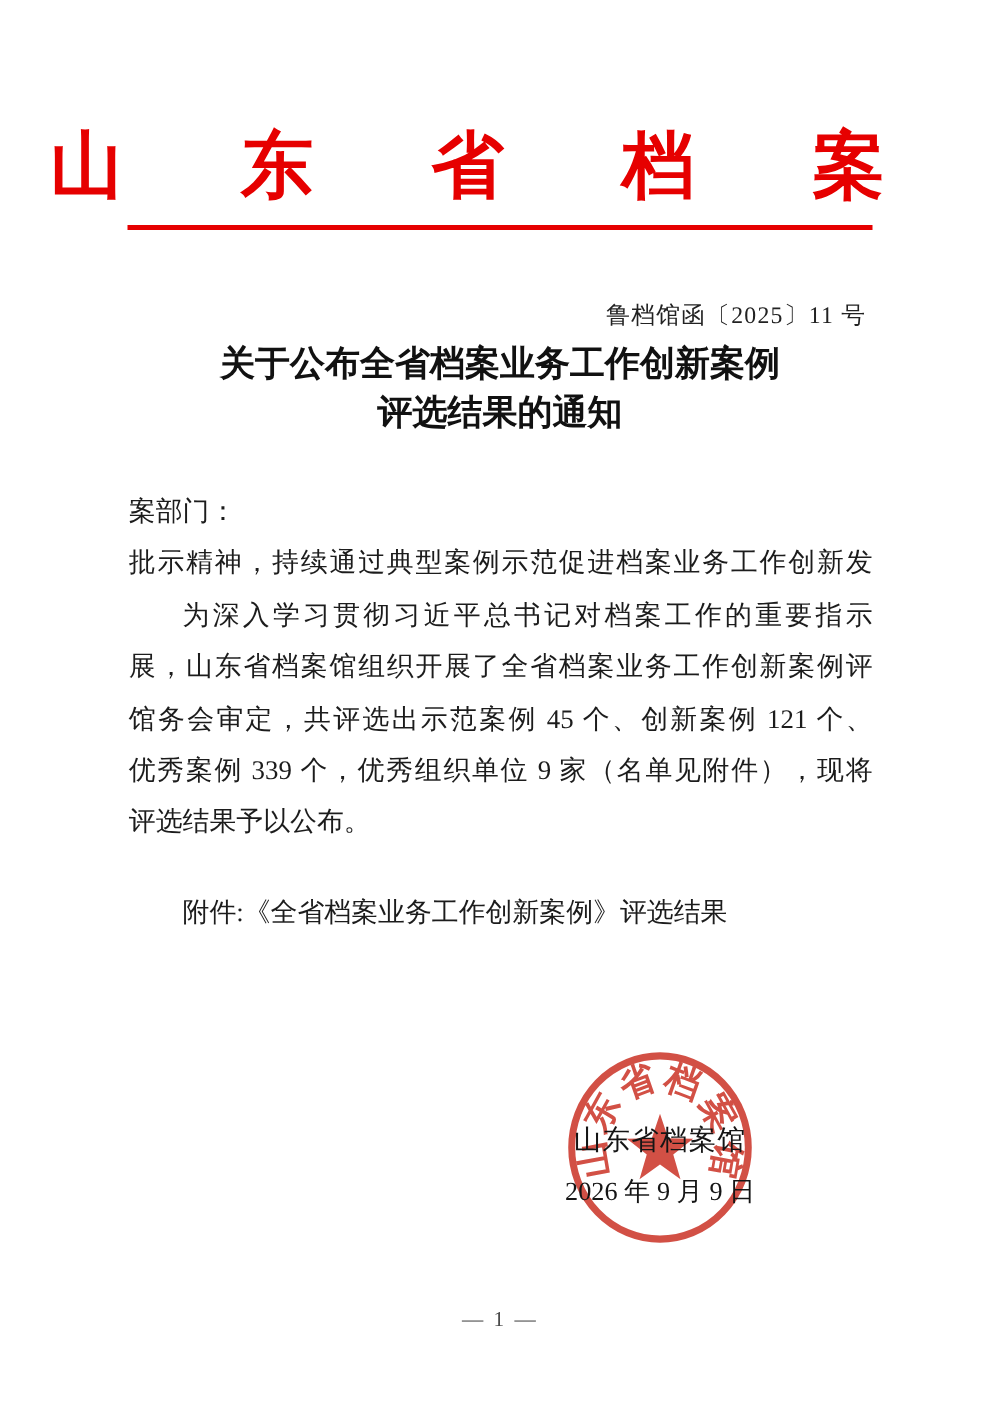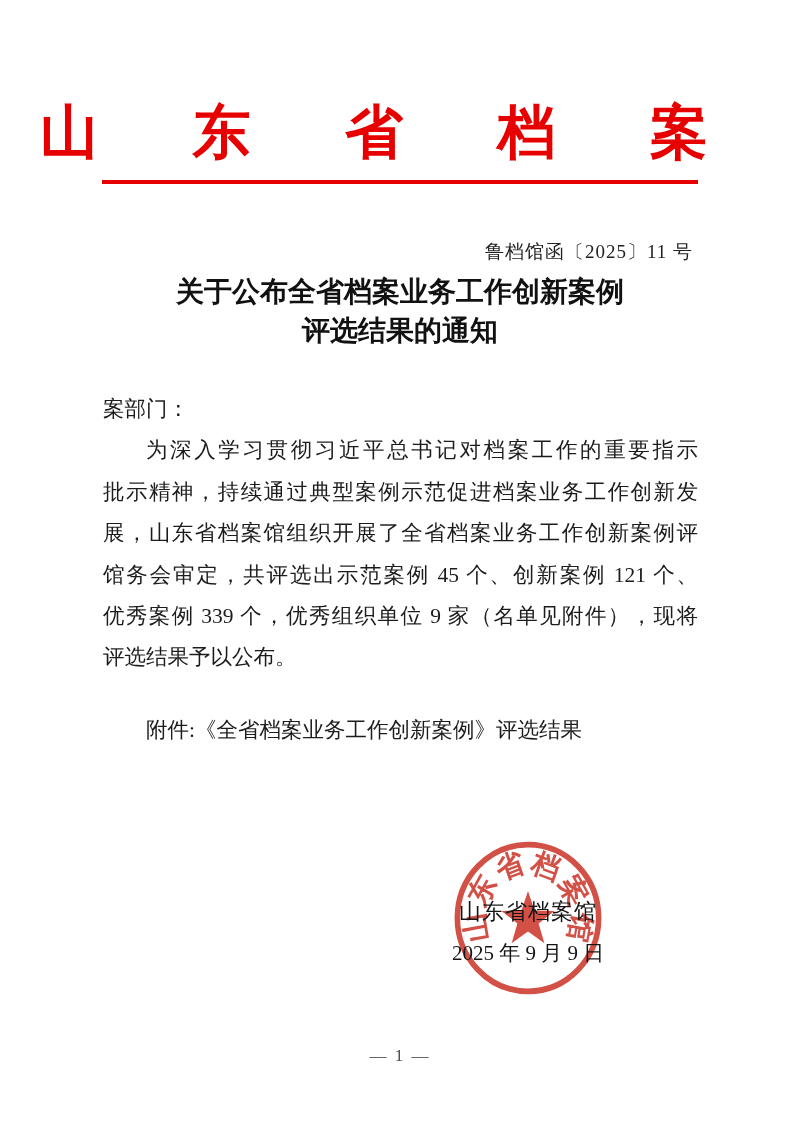--- a/index.html
+++ b/index.html
@@ -124,38 +124,38 @@
   <div class="agency">山 东 省 档 案 馆</div>
 
   <div class="rule"></div>
 
   <div class="doc-number">鲁档馆函〔2025〕11 号</div>
 
   <h1 class="doc-title"><span>关于公布全省档案业务工作创新案例</span><br><span>评选结果的通知</span></h1>
 
   <div class="body-block">
     <div class="line left">案部门：</div>
+    <div class="line">批示精神，持续通过典型案例示范促进档案业务工作创新发</div>
     <div class="line ind">为深入学习贯彻习近平总书记对档案工作的重要指示</div>
-    <div class="line">批示精神，持续通过典型案例示范促进档案业务工作创新发</div>
     <div class="line">展，山东省档案馆组织开展了全省档案业务工作创新案例评</div>
     <div class="line">馆务会审定，共评选出示范案例 45 个、创新案例 121 个、</div>
     <div class="line">优秀案例 339 个，优秀组织单位 9 家（名单见附件），现将</div>
     <div class="line left">评选结果予以公布。</div>
     <div class="attachment">附件:《全省档案业务工作创新案例》评选结果</div>
   </div>
 
   <svg class="seal-svg" viewBox="0 0 170 170" preserveAspectRatio="none" xmlns="http://www.w3.org/2000/svg">
     <circle cx="85" cy="85" r="76" fill="none" stroke="var(--seal)" stroke-width="6"></circle>
     <polygon points="85,57 92.05,77.29 113.53,77.73 96.41,90.71 102.63,111.27 85,99 67.37,111.27 73.59,90.71 56.47,77.73 77.95,77.29" fill="var(--seal)"></polygon>
     <text class="seal-char" transform="translate(28.9,94.9) rotate(-100)" text-anchor="middle" dominant-baseline="central">山</text>
     <text class="seal-char" transform="translate(35.6,56.5) rotate(-60)" text-anchor="middle" dominant-baseline="central">东</text>
     <text class="seal-char" transform="translate(65.5,31.4) rotate(-20)" text-anchor="middle" dominant-baseline="central">省</text>
     <text class="seal-char" transform="translate(104.5,31.4) rotate(20)" text-anchor="middle" dominant-baseline="central">档</text>
     <text class="seal-char" transform="translate(134.4,56.5) rotate(60)" text-anchor="middle" dominant-baseline="central">案</text>
     <text class="seal-char" transform="translate(141.1,94.9) rotate(100)" text-anchor="middle" dominant-baseline="central">馆</text>
   </svg>
 
   <div class="sig-org">山东省档案馆</div>
-  <div class="sig-date">2025 年 9 月 9 日</div>
+  <div class="sig-date">2026 年 9 月 9 日</div>
 
   <div class="page-num">— 1 —</div>
 
 </div>
 
 </body></html>

